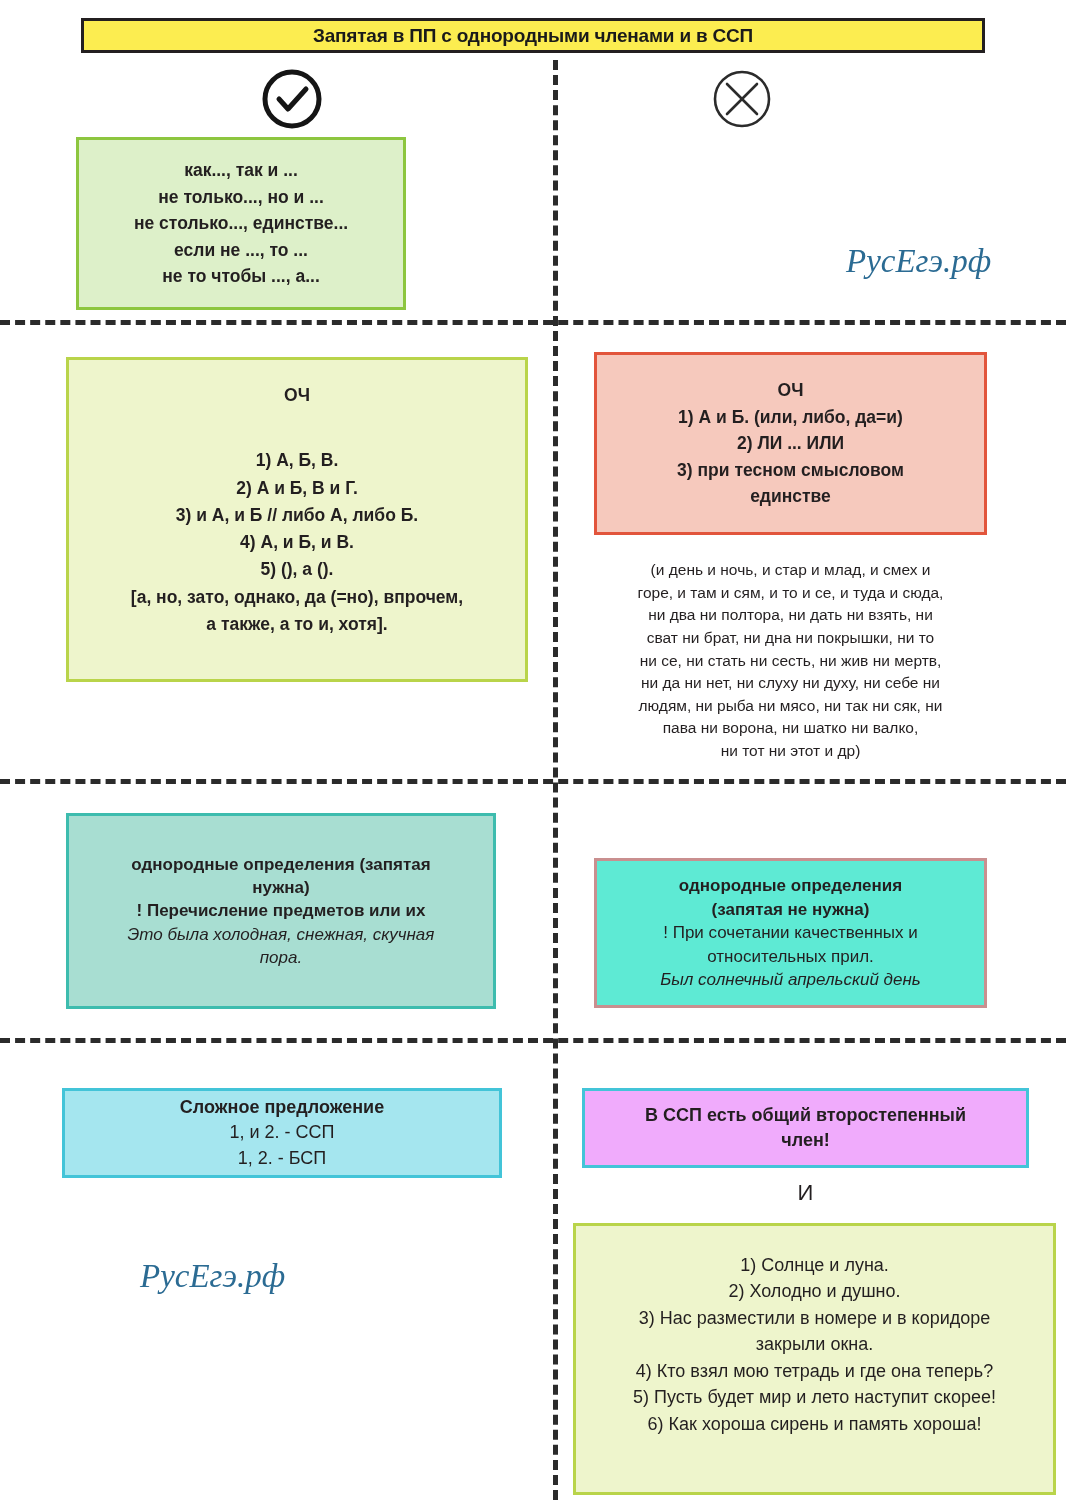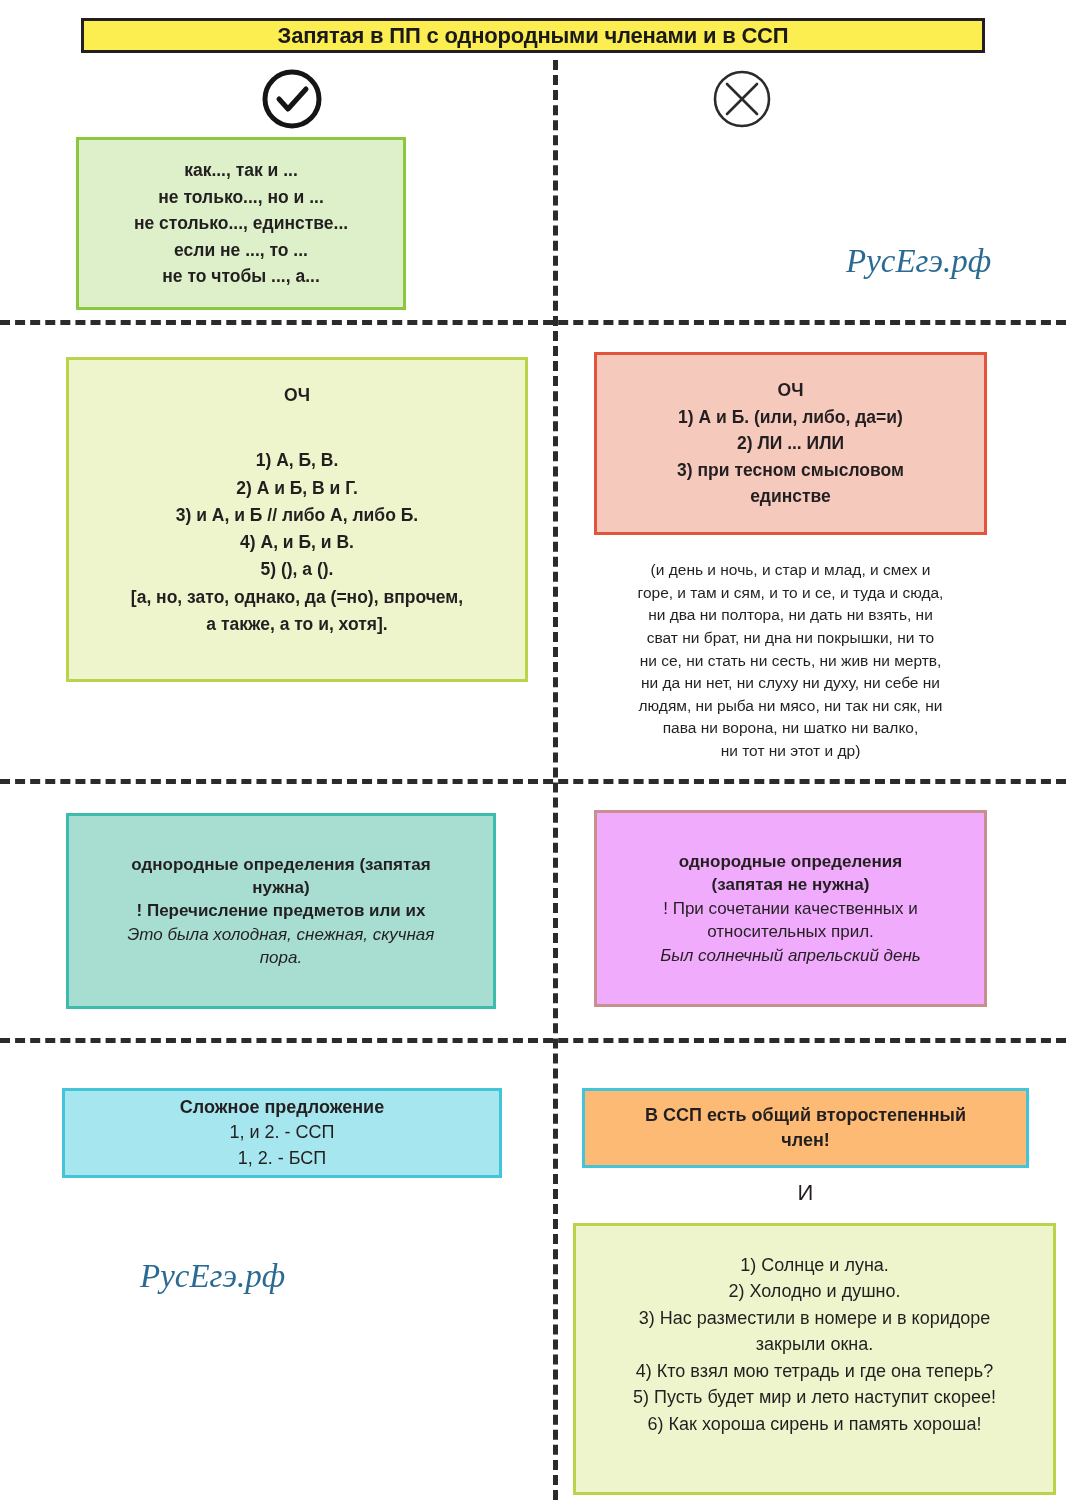--- a/index.html
+++ b/index.html
@@ -17,21 +17,21 @@
   
   #title-bar {
     position: absolute;
     left: 81px; top: 18px;
     width: 904px; height: 35px;
     background: #fced50;
     border: 3px solid #231f20;
     display: flex; align-items: center; justify-content: center;
   }
   #title-bar .title-text {
-    font-size: 22px; font-weight: bold; letter-spacing: -0.2px;
+    font-size: 19px; font-weight: bold; letter-spacing: -0.2px;
     color: #1a1a1a; white-space: nowrap;
   }
 
   
   .h-divider {
     position: absolute; left: 0; width: 1066px;
     border-top: 5px dashed #2b2b2b;
     height: 0;
   }
   #h-divider-1 { top: 320px; }
@@ -108,40 +108,40 @@
     background: #a8ded2; border: 3px solid #3dbcae;
     font-size: 17px; line-height: 1.36;
     padding: 0 8px;
     text-align: center;
   }
   #box-def-yes .b { font-weight: bold; }
   #box-def-yes .ex { font-style: italic; font-weight: normal; }
 
   
   #box-def-no {
-    left: 594px; top: 810px; width: 393px; height: 197px;
-    background: #f0abfc; border: 3px solid #c98f8f;
+    left: 594px; top: 858px; width: 393px; height: 150px;
+    background: #5eead4; border: 3px solid #c98f8f;
     font-size: 17px; line-height: 1.38;
     padding: 0 8px;
   }
   #box-def-no .b { font-weight: bold; }
   #box-def-no .ex { font-style: italic; }
 
   
   #box-complex {
     left: 62px; top: 1088px; width: 440px; height: 90px;
     background: #a5e6ef; border: 3px solid #43c4d8;
     font-size: 18px; line-height: 1.40;
   }
   #box-complex .b { font-weight: bold; }
 
   
   #box-common {
     left: 582px; top: 1088px; width: 447px; height: 80px;
-    background: #fdba74; border: 3px solid #43c4d8;
+    background: #f0abfc; border: 3px solid #43c4d8;
     font-size: 18px; font-weight: bold; line-height: 1.38;
     padding: 0 10px;
   }
 
   
   #conjunction-i {
     position: absolute;
     left: 582px; top: 1180px; width: 447px;
     text-align: center;
     font-size: 22px;

